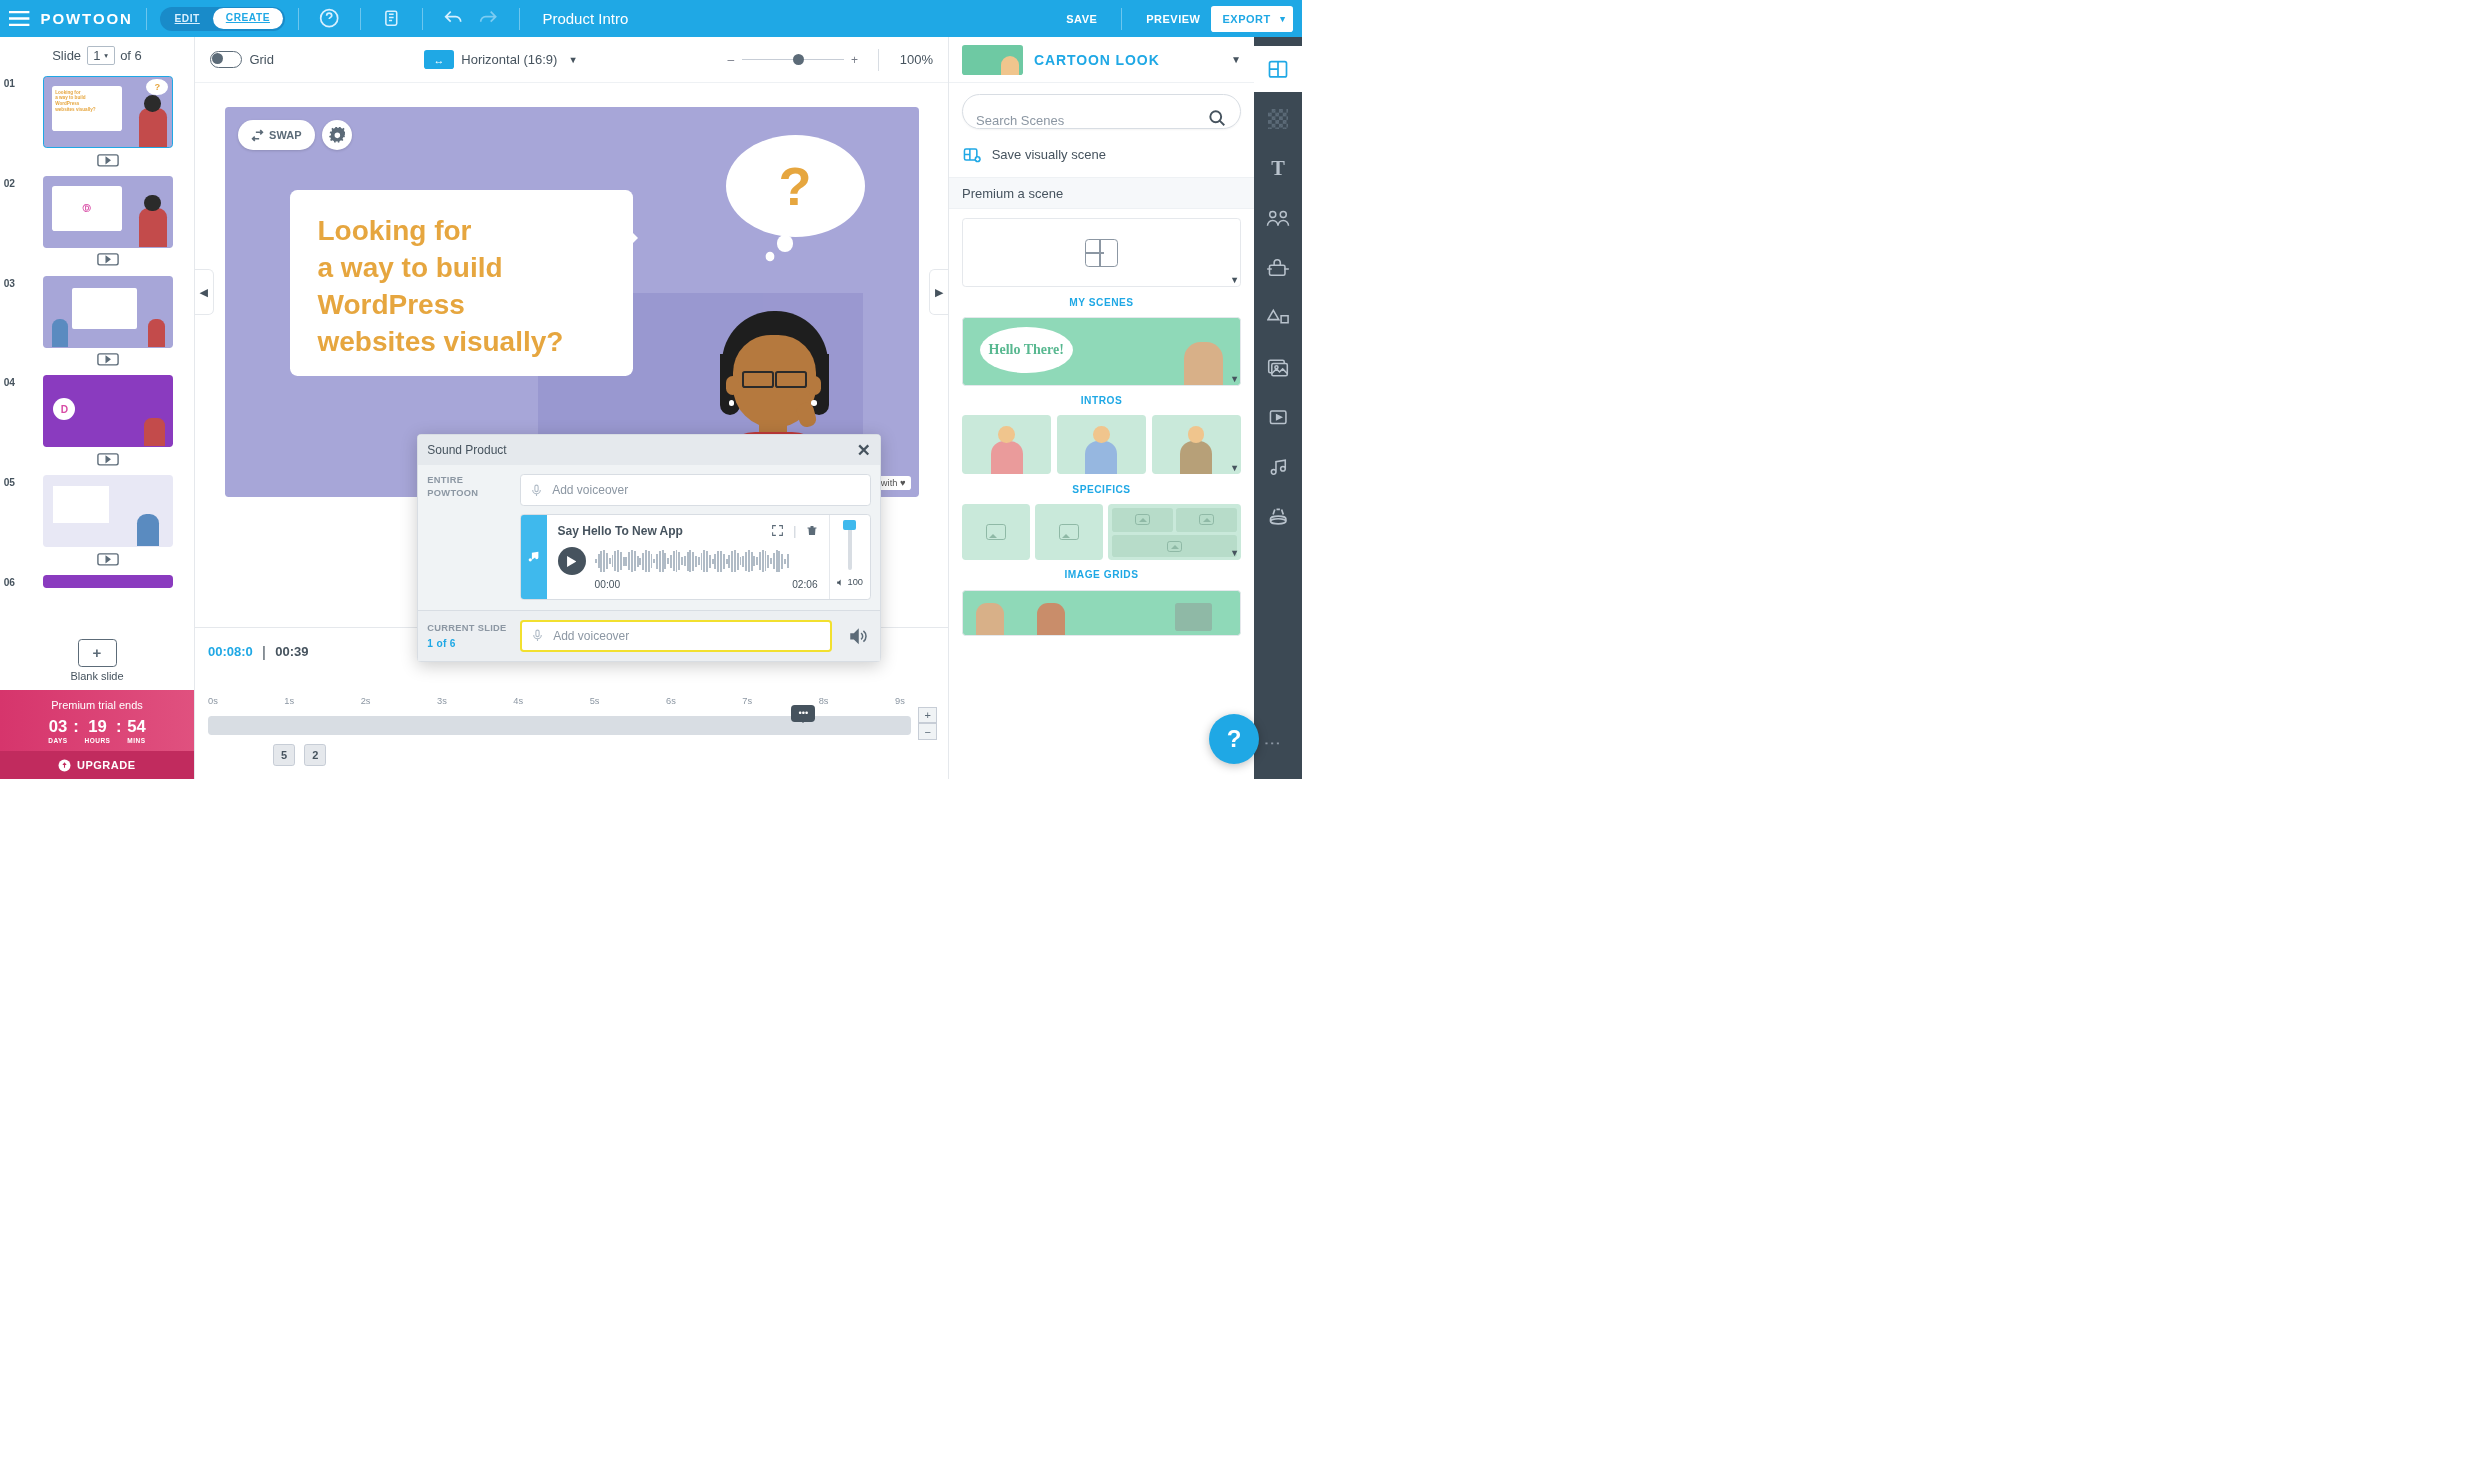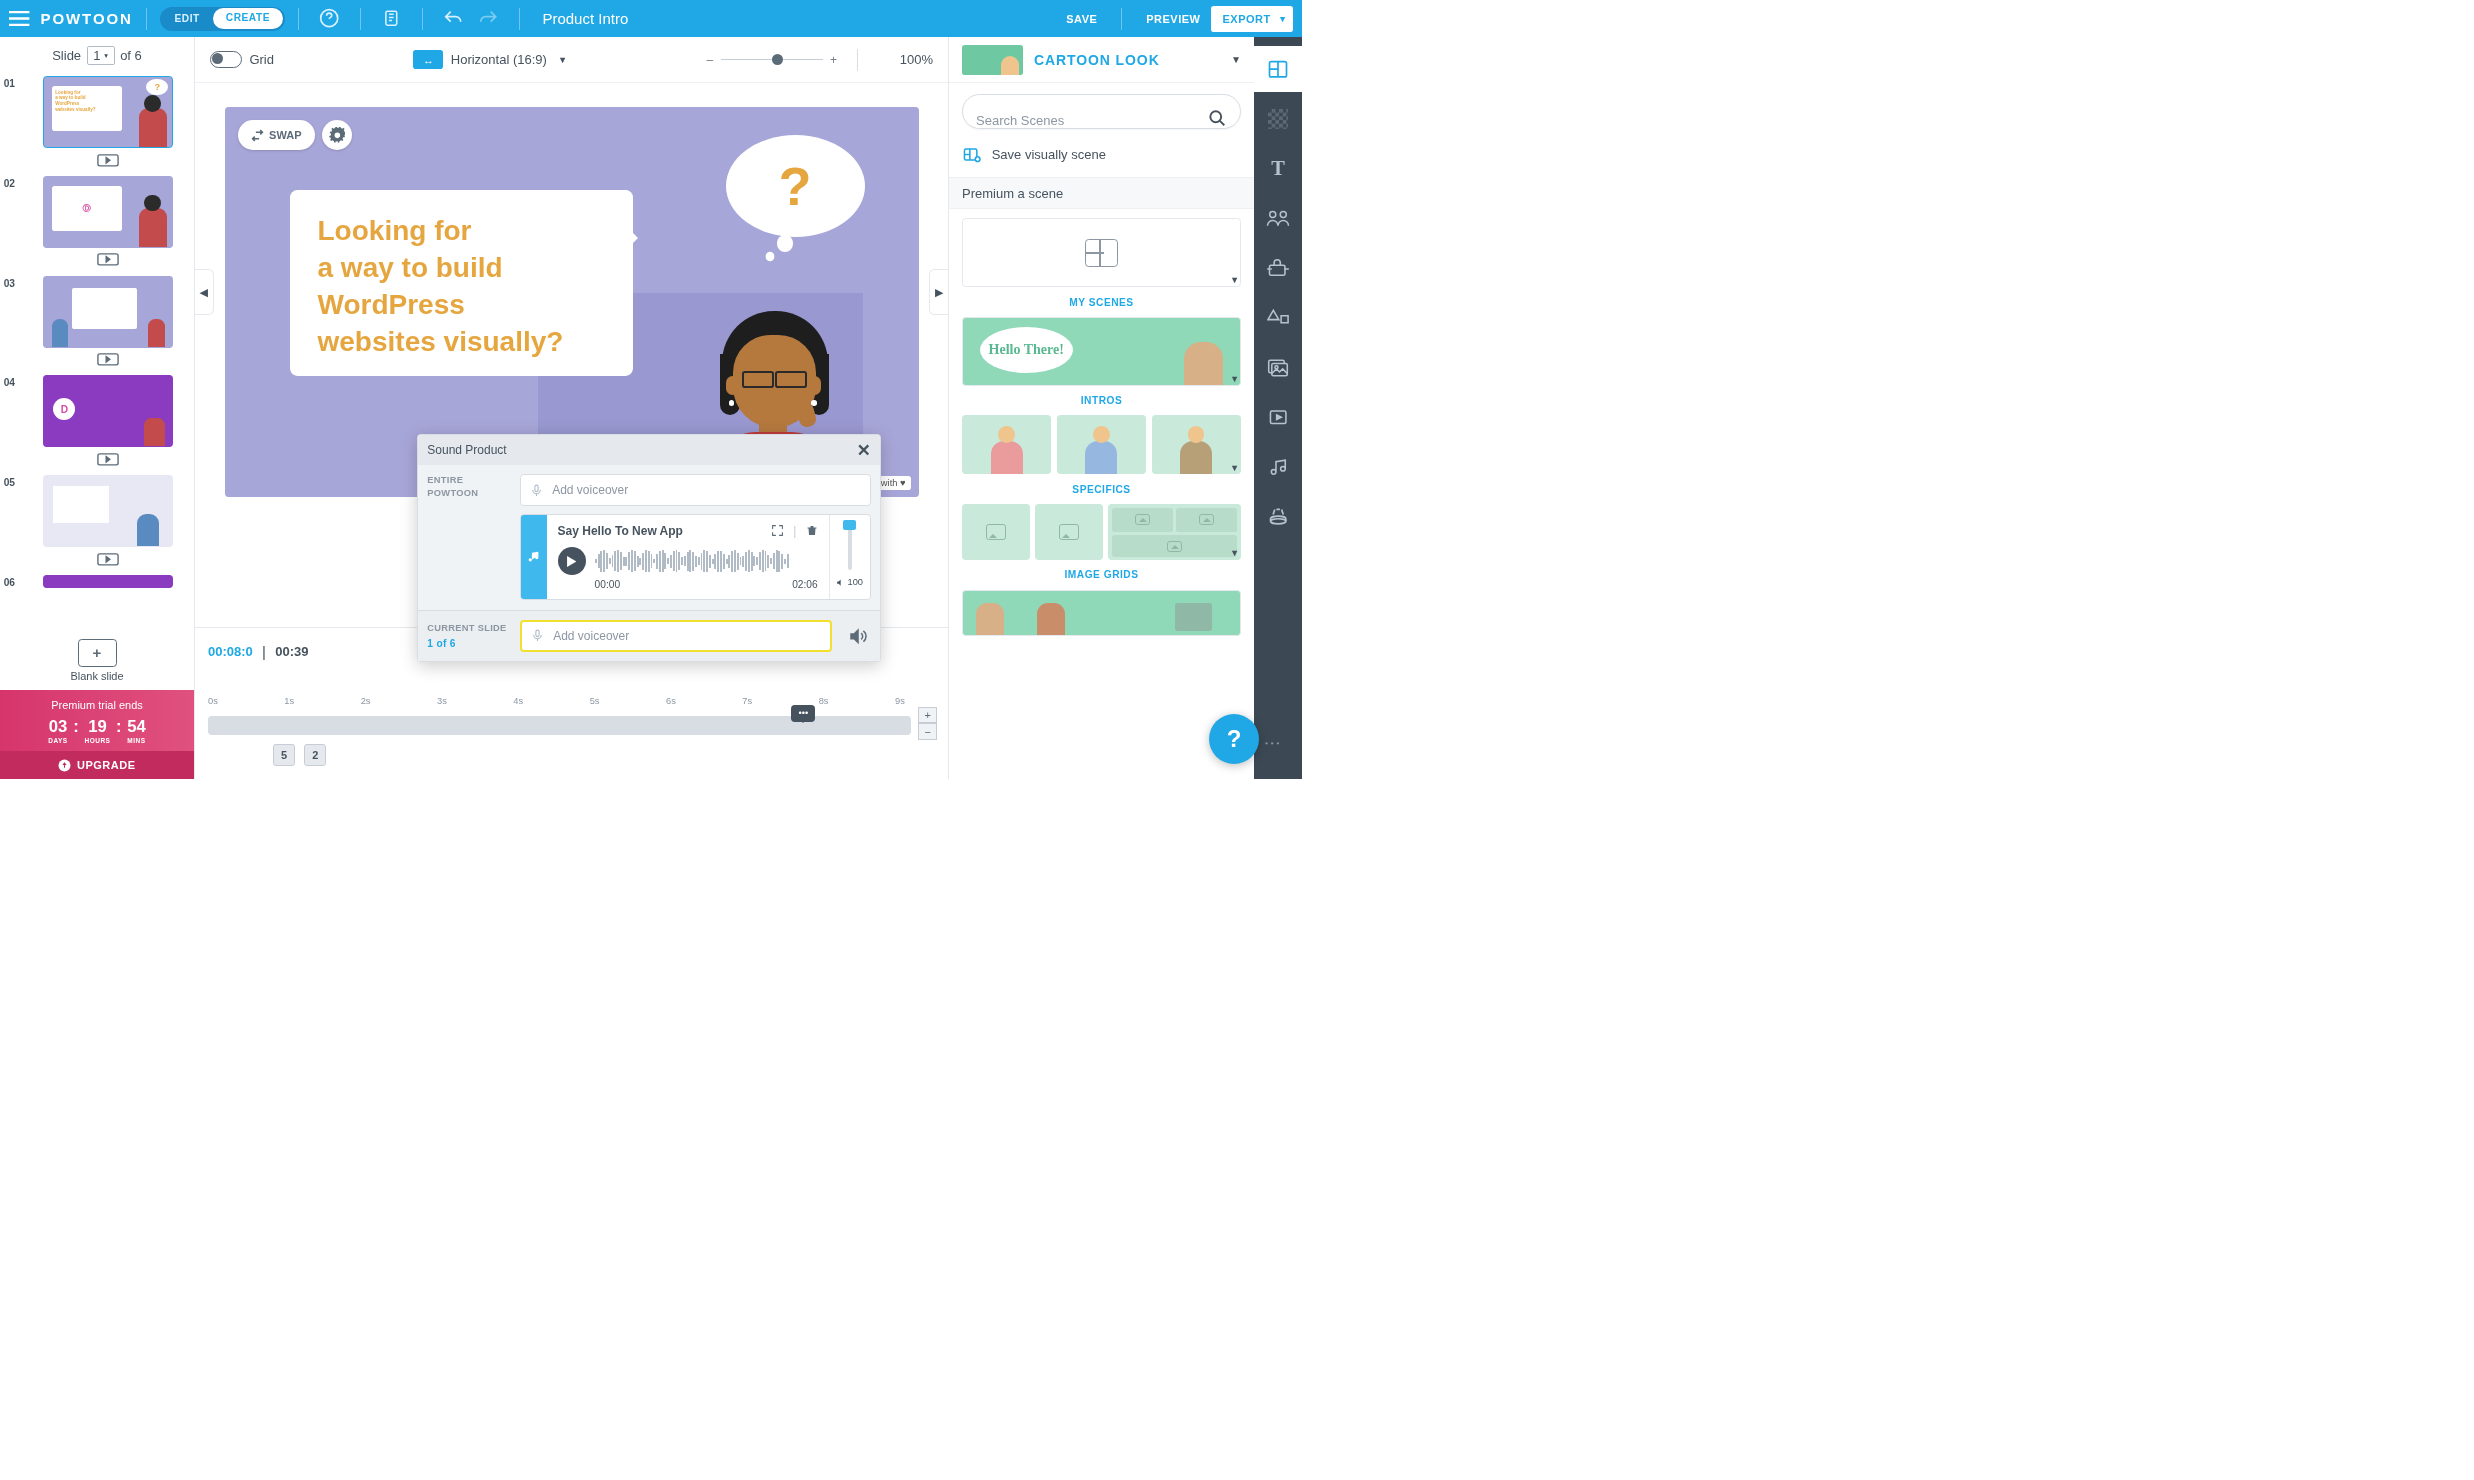--- a/index.html
+++ b/index.html
@@ -5,21 +5,21 @@
 * { margin: 0; padding: 0; box-sizing: border-box; font-family: -apple-system, BlinkMacSystemFont, "Segoe UI", Arial, sans-serif; }
 body { width: 1302px; height: 779px; overflow: hidden; background: #fff; position: relative; }
 
 
 .topbar { height: 37px; background: #1fa8e5; display: flex; align-items: center; padding: 0 9.3px; color: #fff; }
 .hamburger { width: 22px; cursor: pointer; }
 .hamburger svg { display: block; }
 .logo { font-weight: 800; letter-spacing: 1.9px; font-size: 15px; margin-left: 9.3px; color: #fff; }
 .divider-v { width: 0.9px; height: 22px; background: rgba(255,255,255,.35); margin: 0 13px; }
 .mode-pill { background: #198bc9; border-radius: 13px; height: 24px; display: flex; align-items: center; padding: 1.9px; }
-.mode-pill span { padding: 0 13px; font-size: 10.2px; font-weight: 700; letter-spacing: 0.5px; cursor: pointer; color: #d8f0ff; }
+.mode-pill span { padding: 0 13px; font-size: 10.2px; font-weight: 700; letter-spacing: 0.5px; cursor: pointer; color: #d8f0ff; text-decoration: underline; }
 .mode-pill .active { background: #fff; color: #1fa8e5; border-radius: 11px; height: 20.4px; line-height: 20.4px; }
 .top-icon { width: 24px; height: 24px; display: flex; align-items: center; justify-content: center; cursor: pointer; margin: 0 5.6px; }
 .top-icon svg { stroke: #d8f0ff; fill: none; stroke-width: 2; }
 .proj-title { font-size: 15px; color: #fff; margin-left: 9.3px; }
 .top-spacer { flex: 1; }
 .top-link { font-size: 11px; font-weight: 700; letter-spacing: 0.5px; margin: 0 11px; cursor: pointer; }
 .export-btn { background: #fff; color: #1fa8e5; height: 26px; border-radius: 2.8px; padding: 0 22px 0 11px; font-size: 11px; font-weight: 700; letter-spacing: 0.5px; display: flex; align-items: center; position: relative; cursor: pointer; }
 .export-btn::after { content: "▾"; position: absolute; right: 7.4px; font-size: 9.3px; }
 
 
@@ -61,21 +61,21 @@
 .toggle-knob { width: 11px; height: 11px; background: #5c6b78; border-radius: 50%; position: absolute; left: 0.9px; top: 0.9px; }
 .grid-label { font-size: 13px; color: #46535e; }
 .ct-spacer { flex: 1; }
 .aspect { display: flex; align-items: center; gap: 7.4px; cursor: pointer; }
 .aspect-badge { background: #1fa8e5; color: #fff; width: 30px; height: 18.6px; border-radius: 2.8px; display: flex; align-items: center; justify-content: center; font-size: 11px; }
 .aspect-label { font-size: 13px; color: #46535e; }
 .aspect-caret { font-size: 9.3px; color: #46535e; margin-left: 3.7px; }
 .zoom { display: flex; align-items: center; gap: 7.4px; color: #777c88; font-size: 12px; }
 .zoom-track { width: 102px; height: 1.9px; background: #c7cdd6; position: relative; }
 .zoom-knob { position: absolute; top: -4.6px; left: 50%; width: 11px; height: 11px; background: #5c6b78; border-radius: 50%; }
-.zoom-val { color: #46535e; font-size: 13px; font-weight: 500; margin-left: 21px; }
+.zoom-val { color: #46535e; font-size: 13px; font-weight: 500; margin-left: 0; }
 
 .canvas-wrap { flex: 1; position: relative; display: flex; align-items: flex-start; justify-content: center; padding: 24px 0 0; }
 .side-tab { position: absolute; top: 186px; width: 18.6px; height: 46px; background: #fff; border: 0.9px solid #e5e8ec; display: flex; align-items: center; justify-content: center; cursor: pointer; color: #46535e; font-size: 11px; }
 .side-tab.left { left: 0; border-radius: 0 5.6px 5.6px 0; border-left: none; }
 .side-tab.right { right: 0; border-radius: 5.6px 0 0 5.6px; border-right: none; }
 .canvas { width: 694px; height: 390px; background: #a7a6d8; border-radius: 3.7px; position: relative; overflow: hidden; }
 .canvas-bg-building { position: absolute; right: 56px; bottom: 0; width: 288px; height: 204px; background: #9190cc; opacity: .6; }
 .canvas-bg-building::before { content: ""; position: absolute; left: -37px; top: 37px; width: 37px; height: 167px; background: #9190cc; }
 .swap-group { position: absolute; left: 13px; top: 13px; display: flex; gap: 7.4px; }
 .swap-pill { background: #fff; border-radius: 15px; height: 30px; padding: 0 13px; display: flex; align-items: center; gap: 5.6px; font-size: 11px; font-weight: 800; color: #5c6b78; cursor: pointer; box-shadow: 0 0.9px 2.8px rgba(0,0,0,.15); }

